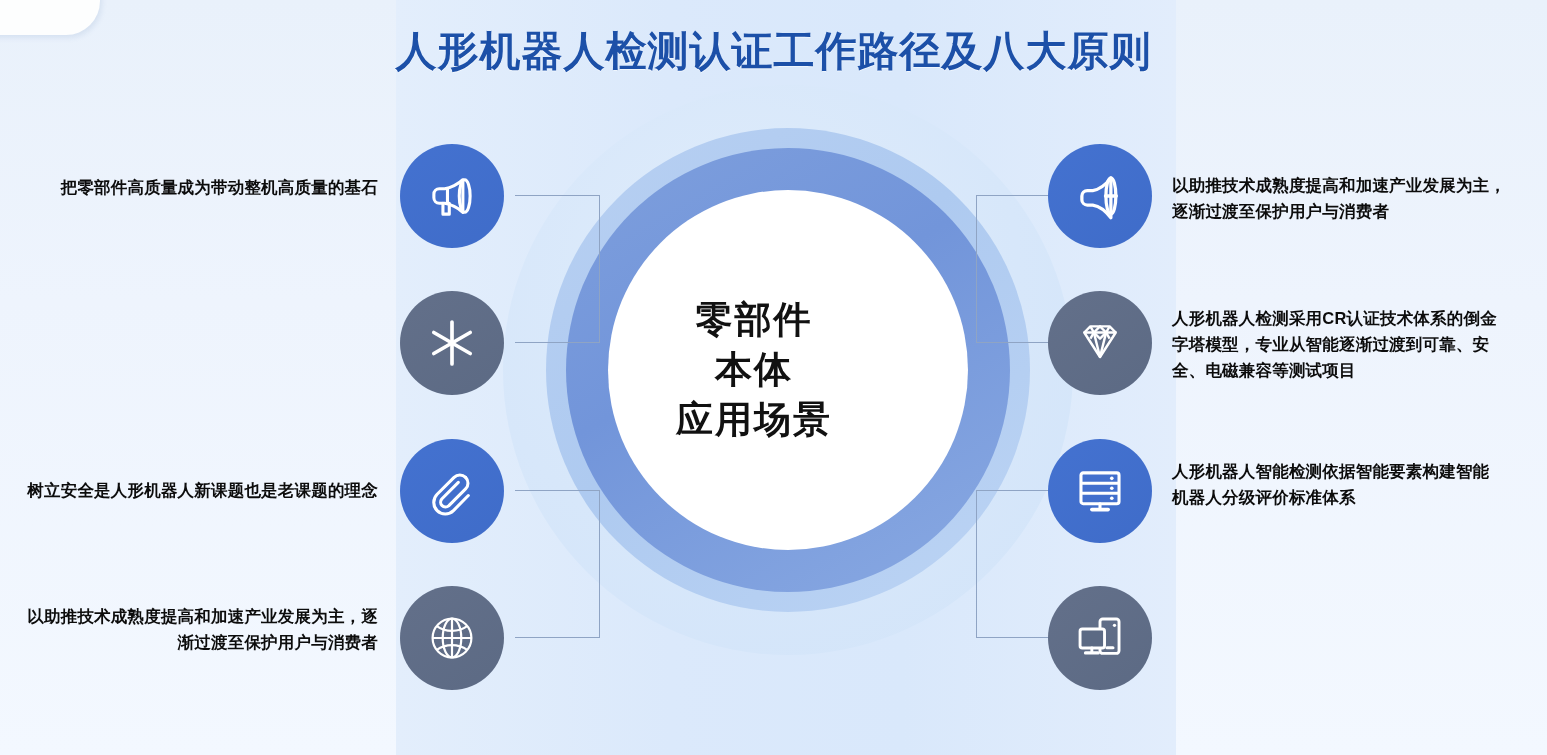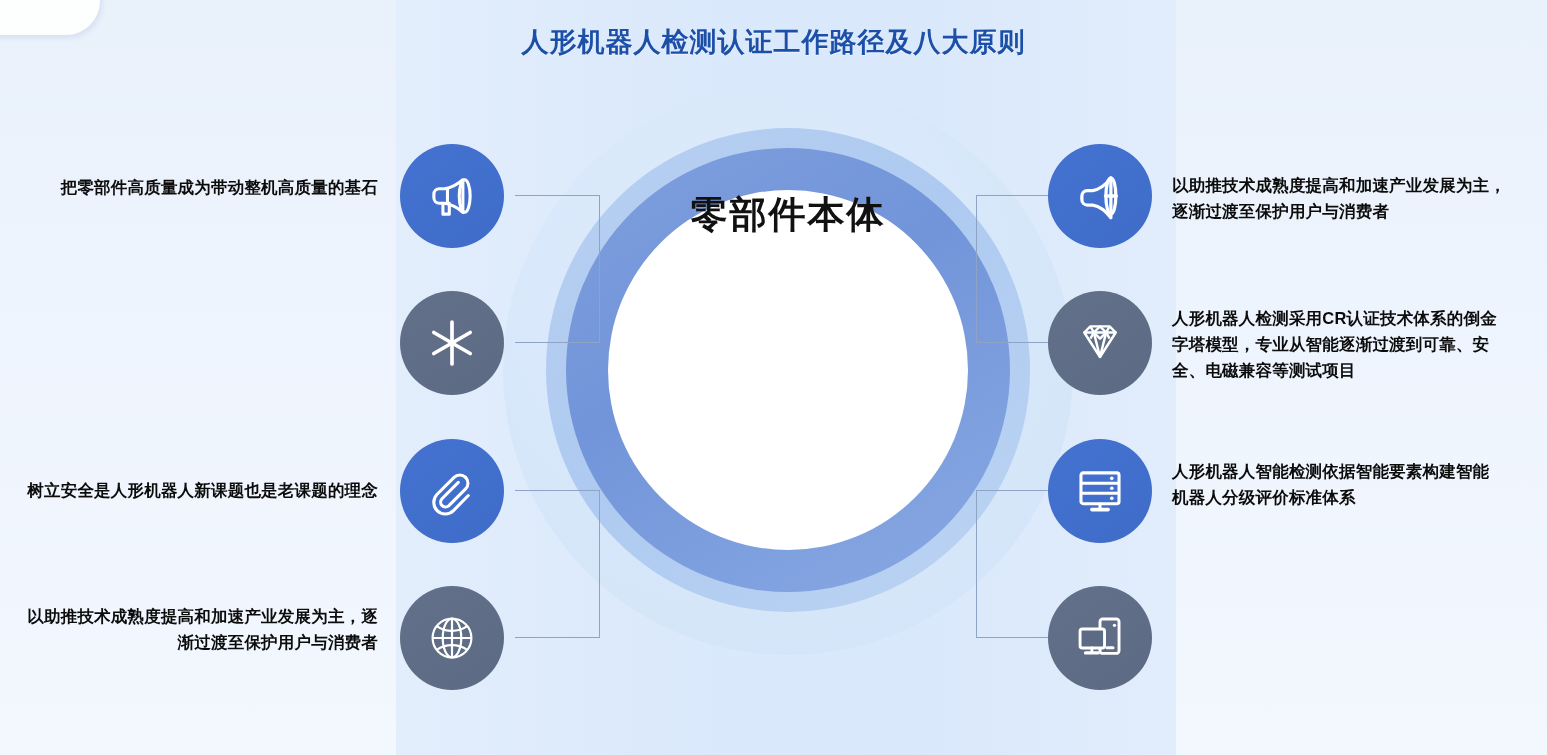--- a/index.html
+++ b/index.html
@@ -23,27 +23,27 @@
   
   .ring{position:absolute;border-radius:50%;}
   .ring-outer{left:503px;top:85px;width:570px;height:570px;
     background:radial-gradient(circle at 42% 34%,#dfecfb 0%,#d7e7fa 55%,#d2e4f9 100%);}
   .ring-mid{left:546px;top:128px;width:484px;height:484px;
     background:linear-gradient(140deg,#b8d0f2 0%,#aecaf0 45%,#bcd4f4 100%);}
   .ring-blue{left:566px;top:148px;width:444px;height:444px;
     background:linear-gradient(150deg,#7e9fdd 0%,#7295da 42%,#89a9e2 100%);}
   .ring-core{left:608px;top:190px;width:360px;height:360px;background:#ffffff;}
 
-  .core-text{position:absolute;left:608px;top:190px;width:360px;height:360px;
-    display:flex;flex-direction:row;justify-content:center;
+  .core-text{position:absolute;left:574px;top:190px;width:360px;height:360px;
+    display:flex;flex-direction:column;align-items:center;justify-content:center;
     color:#111;font-weight:700;font-size:37px;line-height:1.36;letter-spacing:2px;}
 
   
   .title{position:absolute;left:0;top:24px;width:1547px;text-align:center;
-    font-size:27px;font-weight:700;color:#1c50a8;letter-spacing:1px;
+    font-size:41px;font-weight:700;color:#1c50a8;letter-spacing:1px;
     text-shadow:0 1px 0 rgba(255,255,255,.55);}
 
   
   .conn{position:absolute;border-color:#8fa4c4;border-style:solid;border-width:0;}
 
   
   .bubble{position:absolute;width:104px;height:104px;border-radius:50%;
     display:flex;align-items:center;justify-content:center;}
   .bubble.blue{background:linear-gradient(145deg,#4472d0 0%,#3f6cc9 100%);}
   .bubble.grey{background:linear-gradient(145deg,#63708a 0%,#5c6a84 100%);}
@@ -66,20 +66,21 @@
   <div class="ring ring-outer"></div>
   <div class="ring ring-mid"></div>
   <div class="ring ring-blue"></div>
   <div class="ring ring-core"></div>
 
   <div class="title">人形机器人检测认证工作路径及八大原则</div>
 
   <div class="core-text">
     <div>零部件</div>
     <div>本体</div>
+    <div>应用场景</div>
   </div>
 
   <div class="conn" style="left:515px;top:195px;width:85px;border-top-width:1px;"></div>
   <div class="conn" style="left:599px;top:195px;height:148px;border-left-width:1px;"></div>
   <div class="conn" style="left:515px;top:342px;width:85px;border-top-width:1px;"></div>
 
   <div class="conn" style="left:515px;top:490px;width:85px;border-top-width:1px;"></div>
   <div class="conn" style="left:599px;top:490px;height:148px;border-left-width:1px;"></div>
   <div class="conn" style="left:515px;top:637px;width:85px;border-top-width:1px;"></div>
 

